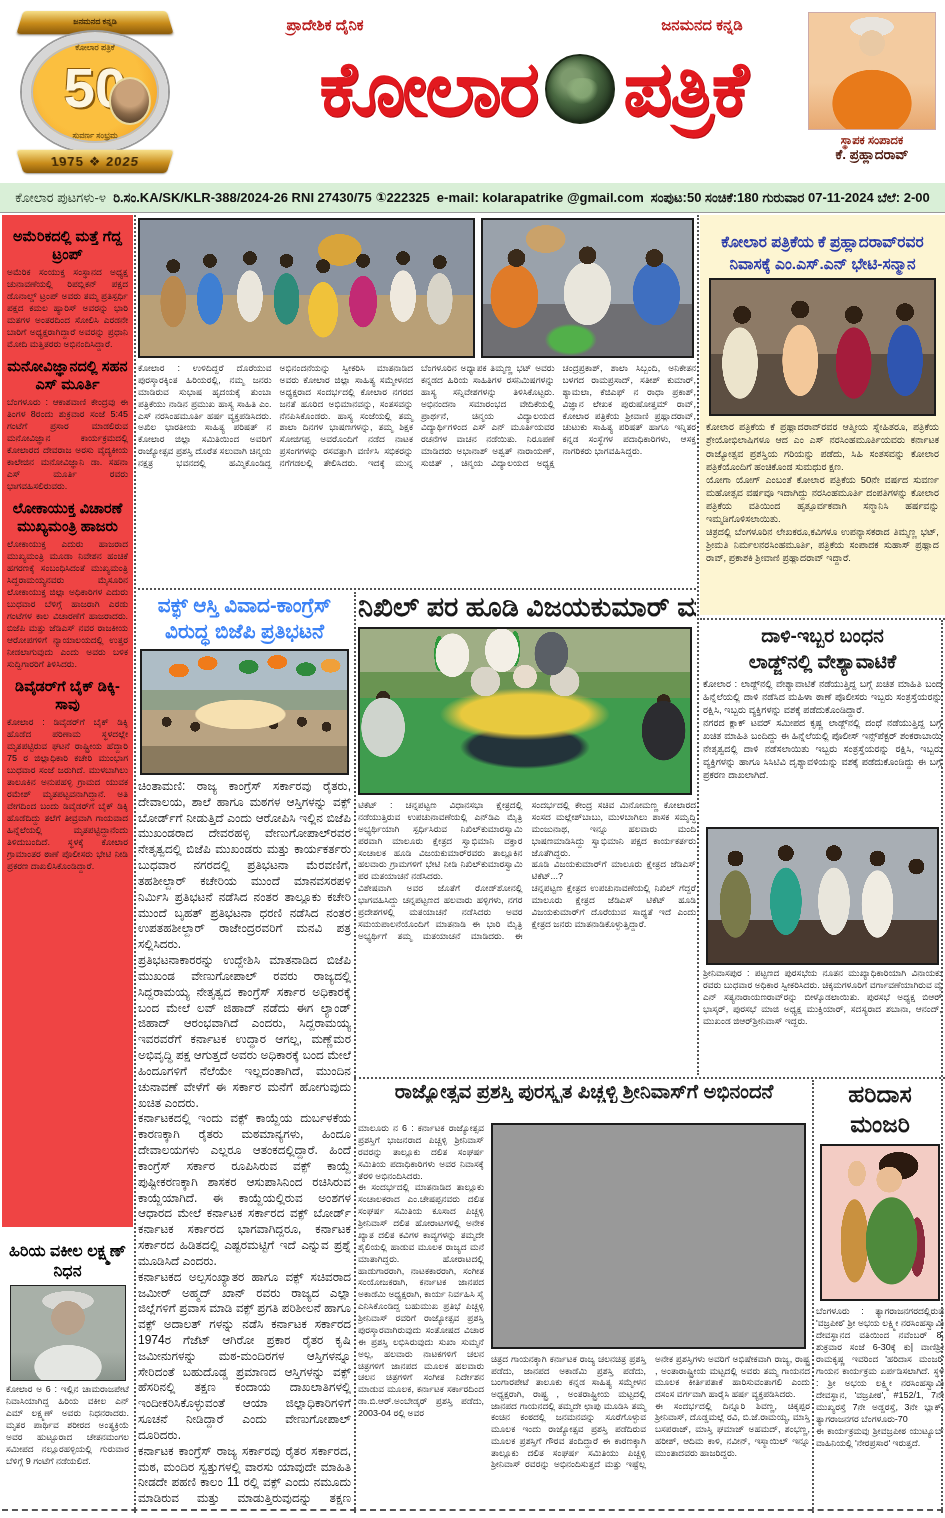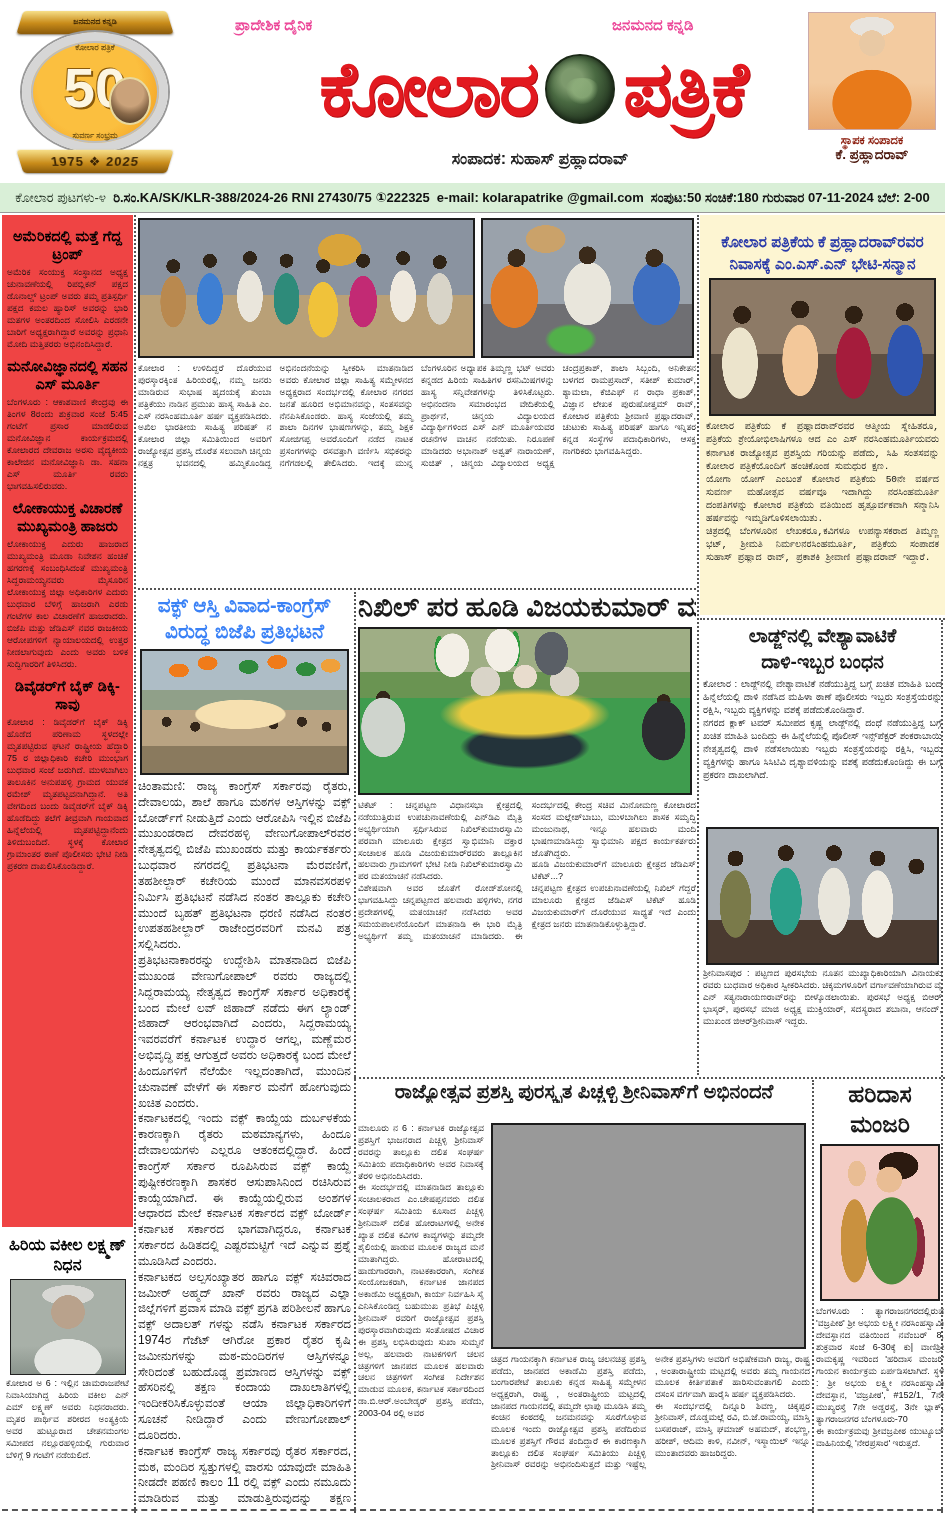--- a/index.html
+++ b/index.html
@@ -2,21 +2,21 @@
 <html><head>
 <meta charset="utf-8">
 <style>
   * { margin:0; padding:0; box-sizing:border-box; }
   html,body { background:#e8e8e8; }
   body { font-family:"Liberation Sans","DejaVu Sans",sans-serif; }
   .page { position:relative; width:945px; height:1518px; background:#ffffff; margin:0 auto; overflow:hidden; color:#1a1a1a; }
 
   
   .masthead { position:absolute; left:0; top:0; width:945px; height:183px; background:#fff; }
-  .kicker { position:absolute; top:16px; font-size:15px; font-weight:bold; color:#ec4899; }
+  .kicker { position:absolute; top:16px; font-size:15px; font-weight:bold; color:#b91c1c; text-align:center; }
   .kicker-left { left:235px; width:180px; }
   .kicker-right { left:612px; width:180px; }
   .title-row { position:absolute; left:248px; top:30px; width:570px; height:118px; display:flex; align-items:center; justify-content:center; gap:8px; }
   .title-word { font-size:76px; font-weight:900; color:#e2191f; letter-spacing:-2px; text-shadow:1px 1px 0 #b30d12; white-space:nowrap; }
   .coin { width:70px; height:70px; border-radius:50%; flex:0 0 auto;
           background:radial-gradient(circle at 38% 35%, #7d9a6d 0 18%, #4a6a42 40%, #233520 75%, #16230f 100%);
           border:2px solid #1c2a18; box-shadow:inset 0 0 6px #0008; position:relative; }
   .coin:after { content:""; position:absolute; left:18px; top:22px; width:34px; height:26px; border-radius:45%;
           background:radial-gradient(circle at 50% 40%, #8fb07c 0 40%, transparent 70%); opacity:.8; }
   .editor-line { position:absolute; left:320px; top:150px; width:440px; text-align:center; font-size:16px; font-weight:bold; color:#222; }
@@ -56,21 +56,21 @@
   
   .vdot { position:absolute; width:0; border-left:2px dotted #555; }
   .hdot { position:absolute; height:0; border-top:2px dotted #555; }
   .photo { border:2px solid #1c1c1c; background:#999; }
   .prose { white-space:pre-line; text-align:justify; overflow:hidden; color:#111; }
 
   
   .sidebar { position:absolute; left:2px; top:215px; width:131px; height:1012px; background:#ef4444; padding:6px 5px; overflow:hidden; }
   .side-hl { font-size:14.5px; font-weight:bold; text-align:center; line-height:1.25; margin:6px 0 4px; color:#000; }
   .side-body { font-size:9px; line-height:1.33; }
-  .obituary { position:absolute; left:2px; top:1227px; width:131px; height:288px; background:#fff; padding:2px 4px; overflow:hidden; }
+  .obituary { position:absolute; left:2px; top:1227px; width:131px; height:288px; background:#fff; padding:8px 4px; overflow:hidden; }
   .obit-photo { width:116px; height:96px; margin:3px auto; border:1.5px solid #222;
      background:
        radial-gradient(circle 17px at 50% 34%, #b9a28c 98%, transparent),
        radial-gradient(ellipse 26px 10px at 50% 16%, #d8d8d4 98%, transparent),
        radial-gradient(ellipse 34px 22px at 50% 86%, #e4e6e2 98%, transparent),
        linear-gradient(#a8b0a8 0 70%, #8a948c 100%); }
 
   
   .art-a { position:absolute; left:138px; top:216px; width:558px; }
   .hl-a { font-size:27px; font-weight:900; color:#d4147c; text-align:center; white-space:nowrap; overflow:hidden; height:38px; }
@@ -116,21 +116,21 @@
        radial-gradient(circle 9px at 14% 26%, #2f2013 98%, transparent),
        radial-gradient(circle 9px at 40% 22%, #2f2013 98%, transparent),
        radial-gradient(circle 9px at 64% 26%, #2f2013 98%, transparent),
        radial-gradient(circle 9px at 87% 24%, #2f2013 98%, transparent),
        radial-gradient(ellipse 18px 36px at 13% 62%, #ece4cc 98%, transparent),
        radial-gradient(ellipse 18px 36px at 40% 60%, #f3c89a 98%, transparent),
        radial-gradient(ellipse 18px 36px at 64% 62%, #a51c3c 98%, transparent),
        radial-gradient(ellipse 18px 36px at 87% 60%, #2f55b0 98%, transparent),
        radial-gradient(ellipse 7px 22px at 40% 50%, #e8b23a 98%, transparent),
        linear-gradient(#8d7a66 0 55%, #5d4f42 55% 100%); }
-  .b-body { font-size:9.5px; line-height:1.38; height:198px;font-family:Liberation Mono, monospace; }
+  .b-body { font-size:9.5px; line-height:1.38; height:198px; }
 
   
   .art-c { position:absolute; left:138px; top:592px; width:213px; height:923px; overflow:hidden; }
   .hl-c { font-size:20px; font-weight:900; color:#3b82f6; text-align:center; line-height:1.3; }
   .ph-c { width:209px; height:126px; margin:5px auto 4px;
      background:
        radial-gradient(ellipse 10px 7px at 18% 16%, #f07b1a 98%, transparent),
        radial-gradient(ellipse 10px 7px at 32% 10%, #f07b1a 98%, transparent),
        radial-gradient(ellipse 10px 7px at 52% 13%, #2f8a3c 98%, transparent),
        radial-gradient(ellipse 10px 7px at 66% 9%, #f07b1a 98%, transparent),
@@ -253,21 +253,20 @@
 
     <div class="kicker kicker-left">ಪ್ರಾದೇಶಿಕ ದೈನಿಕ</div>
     <div class="kicker kicker-right">ಜನಮನದ ಕನ್ನಡಿ</div>
 
     <div class="title-row">
       <span class="title-word">ಕೋಲಾರ</span>
       <span class="coin"></span>
       <span class="title-word">ಪತ್ರಿಕೆ</span>
     </div>
 
-    <div class="editor-line">ಸಂಪಾದಕ: ಸುಹಾಸ್ ಪ್ರಹ್ಲಾದರಾವ್</div>
 
     <div class="founder">
       <div class="founder-photo"></div>
       <div class="founder-label">ಸ್ಥಾಪಕ ಸಂಪಾದಕ</div>
       <div class="founder-name">ಕೆ. ಪ್ರಹ್ಲಾದರಾವ್</div>
     </div>
   </div>
 
   <div class="infobar">
     <span>ಕೋಲಾರ ಪುಟಗಳು-೪</span>
@@ -335,22 +334,22 @@
     <div class="hl-d">ನಿಖಿಲ್ ಪರ ಹೂಡಿ ವಿಜಯಕುಮಾರ್ ಮತಯಾಚನೆ</div>
     <div class="photo ph-d"></div>
     <div class="d-body prose">ಟಿಕೆಟ್ : ಚನ್ನಪಟ್ಟಣ ವಿಧಾನಸಭಾ ಕ್ಷೇತ್ರದಲ್ಲಿ ನಡೆಯುತ್ತಿರುವ ಉಪಚುನಾವಣೆಯಲ್ಲಿ ಎನ್‌ಡಿಎ ಮೈತ್ರಿ ಅಭ್ಯರ್ಥಿಯಾಗಿ ಸ್ಪರ್ಧಿಸಿರುವ ನಿಖಿಲ್‌ಕುಮಾರಸ್ವಾಮಿ ಪರವಾಗಿ ಮಾಲೂರು ಕ್ಷೇತ್ರದ ಸ್ವಾಭಿಮಾನಿ ವಕ್ತಾರ ಸಂಚಾಲಕ ಹೂಡಿ ವಿಜಯಕುಮಾರ್‌ರವರು ತಾಲ್ಲೂಕಿನ ಹಲವಾರು ಗ್ರಾಮಗಳಿಗೆ ಭೇಟಿ ನೀಡಿ ನಿಖಿಲ್‌ಕುಮಾರಸ್ವಾಮಿ ಪರ ಮತಯಾಚನೆ ನಡೆಸಿದರು.
 ವಿಶೇಷವಾಗಿ ಅವರ ಜೊತೆಗೆ ರೋಡ್‌ಶೋನಲ್ಲಿ ಭಾಗವಹಿಸಿದ್ದು ಚನ್ನಪಟ್ಟಣದ ಹಲವಾರು ಹಳ್ಳಿಗಳು, ನಗರ ಪ್ರದೇಶಗಳಲ್ಲಿ ಮತಯಾಚನೆ ನಡೆಸಿದರು ಅವರ ಸಮಯಪಾಲನೆಯೊಂದಿಗೆ ಮಾತನಾಡಿ ಈ ಭಾರಿ ಮೈತ್ರಿ ಅಭ್ಯರ್ಥಿಗೆ ತಮ್ಮ ಮತಯಾಚನೆ ಮಾಡಿದರು. ಈ ಸಂದರ್ಭದಲ್ಲಿ ಕೇಂದ್ರ ಸಚಿವ ಮಿನೋಮಣ್ಣ ಕೋಲಾರದ ಸಂಸದ ಮಲ್ಲೇಶ್‌ಬಾಬು, ಮುಳಬಾಗಿಲು ಶಾಸಕ ಸಮೃದ್ಧಿ ಮಂಜುನಾಥ, ಇನ್ನೂ ಹಲವಾರು ಮಂದಿ ಭಾಷಣಮಾಡಿಸಿದ್ದು ಸ್ವಾಭಿಮಾನಿ ಪಕ್ಷದ ಕಾರ್ಯಕರ್ತರು ಜೊತೆಗಿದ್ದರು.
 ಹೂಡಿ ವಿಜಯಕುಮಾರ್‌ಗೆ ಮಾಲೂರು ಕ್ಷೇತ್ರದ ಜೆಡಿಎಸ್ ಟಿಕೆಟ್...?
 ಚನ್ನಪಟ್ಟಣ ಕ್ಷೇತ್ರದ ಉಪಚುನಾವಣೆಯಲ್ಲಿ ನಿಖಿಲ್ ಗೆದ್ದರೆ ಮಾಲೂರು ಕ್ಷೇತ್ರದ ಜೆಡಿಎಸ್ ಟಿಕೆಟ್ ಹೂಡಿ ವಿಜಯಕುಮಾರ್‌ಗೆ ದೊರೆಯುವ ಸಾಧ್ಯತೆ ಇದೆ ಎಂದು ಕ್ಷೇತ್ರದ ಜನರು ಮಾತನಾಡಿಕೊಳ್ಳುತ್ತಿದ್ದಾರೆ.</div>
   </div>
 
   <div class="art-e">
     <div class="hl-e">
+      <span style="display:block">ದಾಳಿ-ಇಬ್ಬರ ಬಂಧನ</span>
       <span style="display:block">ಲಾಡ್ಜ್‌ನಲ್ಲಿ ವೇಶ್ಯಾವಾಟಿಕೆ</span>
-      <span style="display:block">ದಾಳಿ-ಇಬ್ಬರ ಬಂಧನ</span>
     </div>
     <div class="e-body prose">ಕೋಲಾರ : ಲಾಡ್ಜ್‌ನಲ್ಲಿ ವೇಶ್ಯಾವಾಟಿಕೆ ನಡೆಯುತ್ತಿದ್ದ ಬಗ್ಗೆ ಖಚಿತ ಮಾಹಿತಿ ಬಂದ ಹಿನ್ನೆಲೆಯಲ್ಲಿ ದಾಳಿ ನಡೆಸಿದ ಮಹಿಳಾ ಠಾಣೆ ಪೊಲೀಸರು ಇಬ್ಬರು ಸಂತ್ರಸ್ತೆಯರನ್ನು ರಕ್ಷಿಸಿ, ಇಬ್ಬರು ವ್ಯಕ್ತಿಗಳನ್ನು ವಶಕ್ಕೆ ಪಡೆದುಕೊಂಡಿದ್ದಾರೆ.
 ನಗರದ ಕ್ಲಾಕ್ ಟವರ್ ಸಮೀಪದ ಕೃಷ್ಣ ಲಾಡ್ಜ್‌ನಲ್ಲಿ ದಂಧೆ ನಡೆಯುತ್ತಿದ್ದ ಬಗ್ಗೆ ಖಚಿತ ಮಾಹಿತಿ ಬಂದಿದ್ದು ಈ ಹಿನ್ನೆಲೆಯಲ್ಲಿ ಪೊಲೀಸ್ ಇನ್ಸ್‌ಪೆಕ್ಟರ್ ಶಂಕರಾಬಾಯಿ ನೇತೃತ್ವದಲ್ಲಿ ದಾಳಿ ನಡೆಸಲಾಯಿತು ಇಬ್ಬರು ಸಂತ್ರಸ್ತೆಯರನ್ನು ರಕ್ಷಿಸಿ, ಇಬ್ಬರು ವ್ಯಕ್ತಿಗಳನ್ನು ಹಾಗೂ ಸಿಸಿಟಿವಿ ದೃಶ್ಯಾವಳಿಯನ್ನು ವಶಕ್ಕೆ ಪಡೆದುಕೊಂಡಿದ್ದು ಈ ಬಗ್ಗೆ ಪ್ರಕರಣ ದಾಖಲಾಗಿದೆ.</div>
     <div class="photo ph-e"></div>
     <div class="e-caption prose">ಶ್ರೀನಿವಾಸಪುರ : ಪಟ್ಟಣದ ಪುರಸಭೆಯ ನೂತನ ಮುಖ್ಯಾಧಿಕಾರಿಯಾಗಿ ವಿನಾಯಕು ರವರು ಬುಧವಾರ ಅಧಿಕಾರ ಸ್ವೀಕರಿಸಿದರು. ಚಿಕ್ಕಮಗಳೂರಿಗೆ ವರ್ಗಾವಣೆಯಾಗಿರುವ ವೈ ಎನ್ ಸತ್ಯನಾರಾಯಣರಾವ್‌ರನ್ನು ಬೀಳ್ಕೊಡಲಾಯಿತು. ಪುರಸಭೆ ಅಧ್ಯಕ್ಷ ಬಿಆರ್ ಭಾಸ್ಕರ್, ಪುರಸಭೆ ಮಾಜಿ ಅಧ್ಯಕ್ಷ ಮುಕ್ತಿಯಾರ್, ಸದಸ್ಯರಾದ ಶಬಾನಾ, ಆನಂದ್, ಮುಖಂಡ ಜಿಆರ್‌ಶ್ರೀನಿವಾಸ್ ಇದ್ದರು.</div>
   </div>
 
   <div class="art-f">
     <div class="hl-f">ರಾಜ್ಯೋತ್ಸವ ಪ್ರಶಸ್ತಿ ಪುರಸ್ಕೃತ ಪಿಚ್ಚಳ್ಳಿ ಶ್ರೀನಿವಾಸ್‌ಗೆ ಅಭಿನಂದನೆ</div>
     <div class="f-row">

